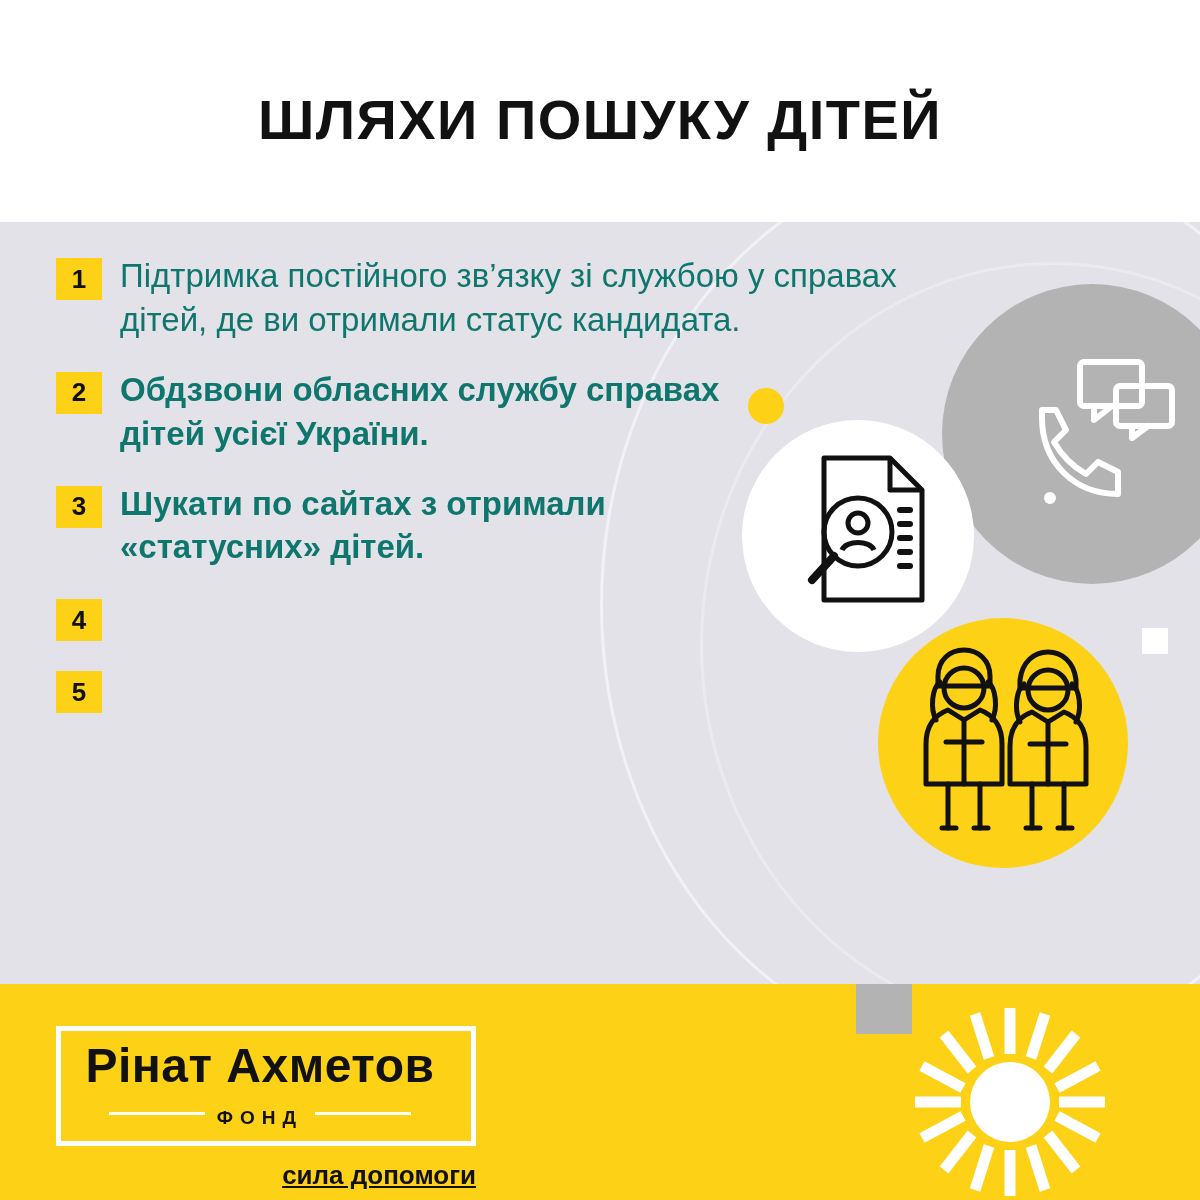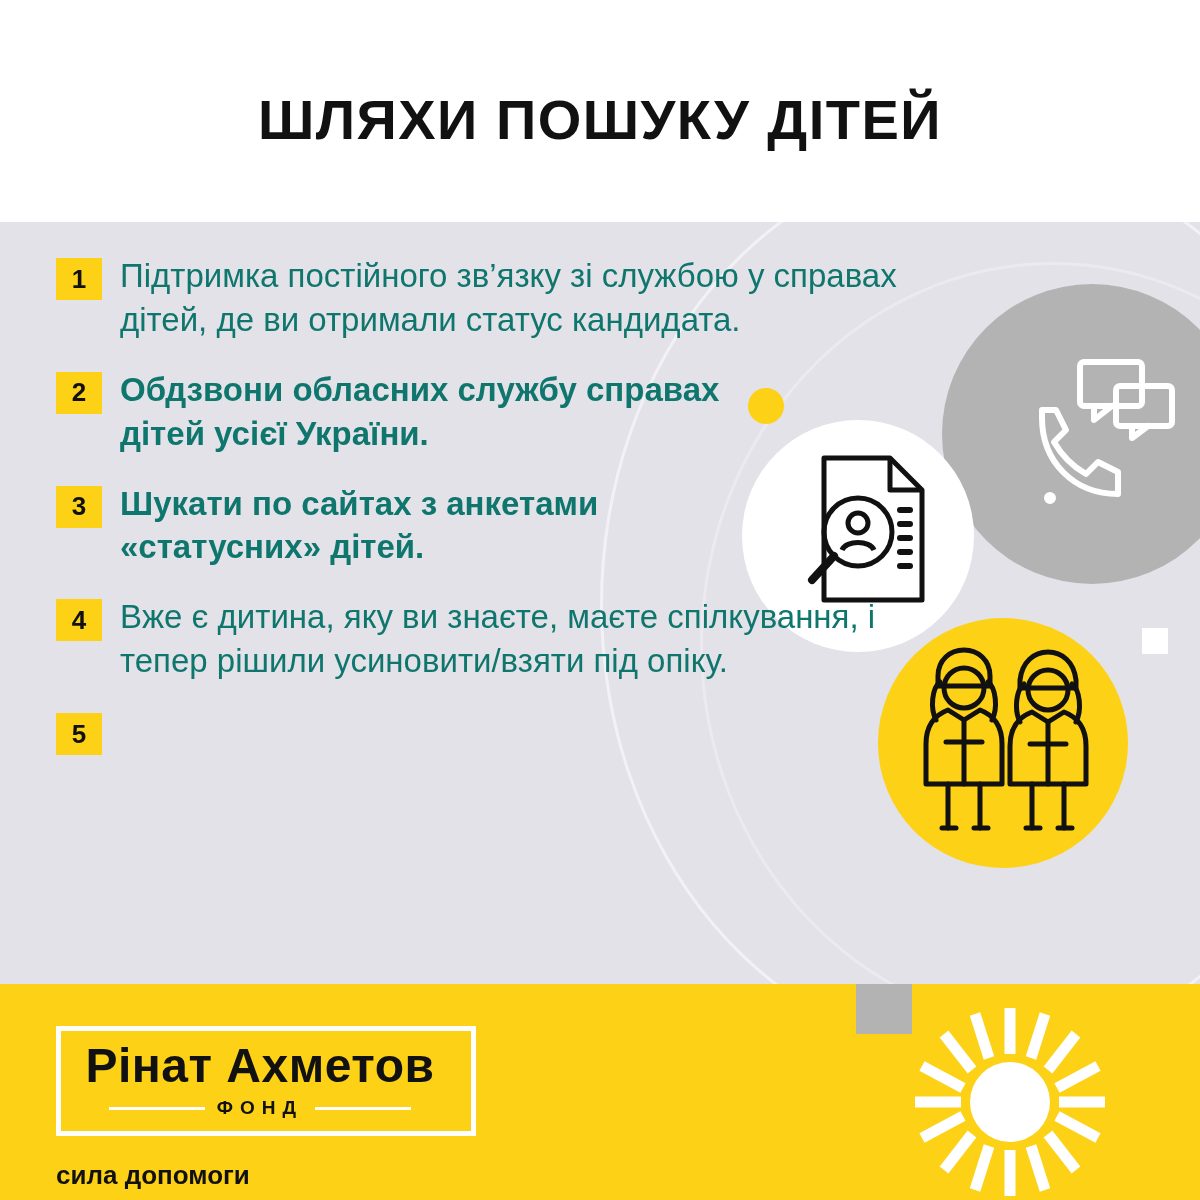--- a/index.html
+++ b/index.html
@@ -224,30 +224,32 @@
     height: 3px;
     background: #ffffff;
     width: 96px;
   }
   .logo-sub {
     font-size: 19px;
     letter-spacing: 7px;
     font-weight: bold;
     color: #111111;
     padding: 0 12px;
+    margin-top: 10px;
   }
   .tagline {
     position: absolute;
     left: 56px;
     top: 176px;
     width: 420px;
-    text-align: left;
+    text-align: right;
     font-size: 26px;
     font-weight: bold;
     color: #111111;
+    text-decoration: underline;
   }
   .sunburst {
     position: absolute;
     left: 900px;
     top: 8px;
     width: 220px;
     height: 220px;
   }
 </style>
 </head>
@@ -334,26 +336,25 @@
         <div class="text">Підтримка постійного зв’язку зі службою у справах дітей, де ви отримали статус кандидата.</div>
       </div>
 
       <div class="item item-2">
         <div class="num">2</div>
         <div class="text">Обдзвони  обласних службу справах дітей усієї України.</div>
       </div>
 
       <div class="item item-3">
         <div class="num">3</div>
-        <div class="text">Шукати по сайтах з анкетами «статусних» дітей.</div>
+        <div class="text">Шукати по сайтах з отримали «статусних» дітей.</div>
       </div>
 
       <div class="item item-4">
         <div class="num">4</div>
-        <div class="text">Вже є дитина, яку ви знаєте, маєте спілкування, і тепер рішили усиновити/взяти під опіку.</div>
       </div>
 
       <div class="item item-5">
         <div class="num">5</div>
       </div>
 
     </div>
   </div>
 
   <div class="footer">

